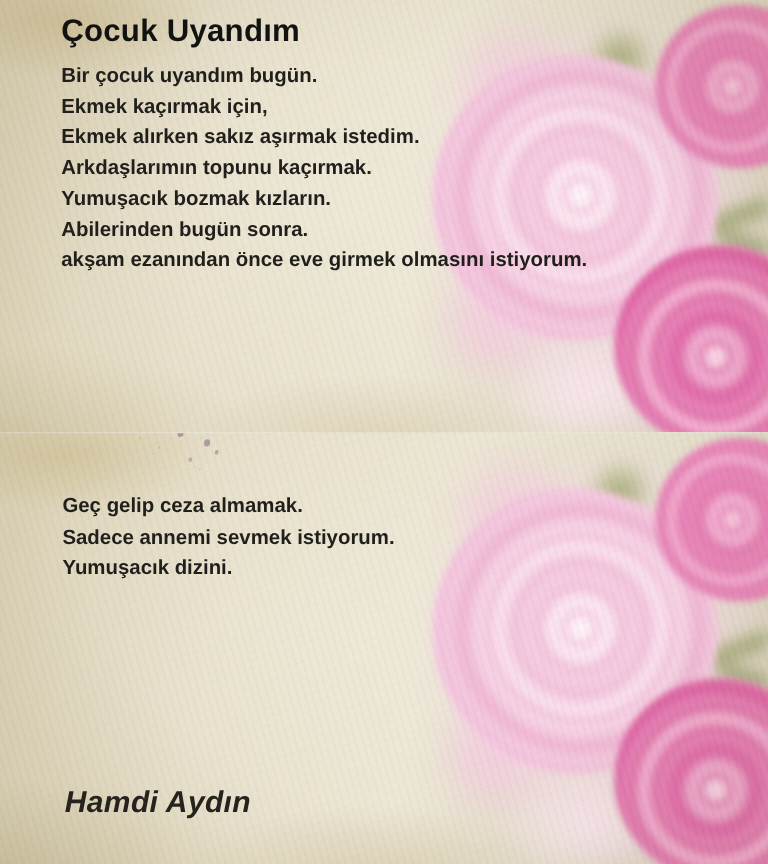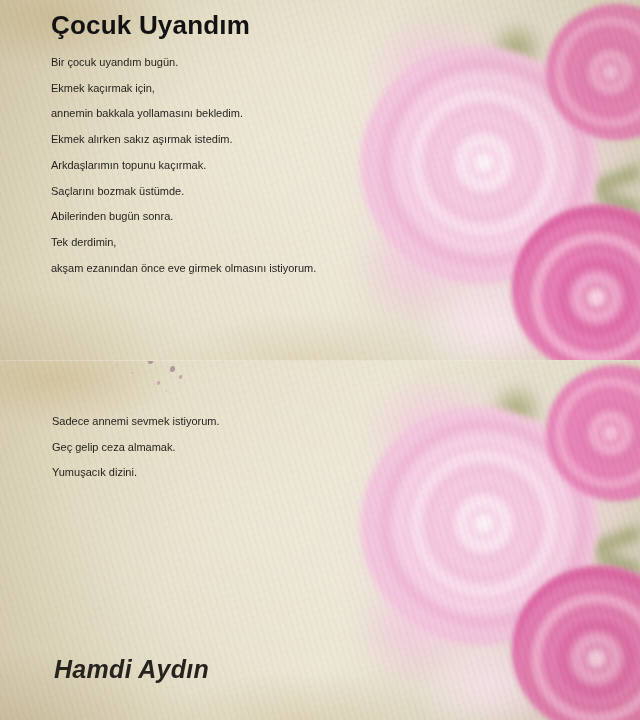--- a/index.html
+++ b/index.html
@@ -81,21 +81,21 @@
       repeating-linear-gradient(-18deg, rgba(110,92,55,0.02) 0 1px, rgba(110,92,55,0) 1px 7px),
       radial-gradient(ellipse at 50% 50%, rgba(120,100,55,0) 60%, rgba(120,100,55,0.10) 100%);
   }
 
   
   .content{position:absolute;inset:0;}
   .poem-title{
     position:absolute;left:51px;top:10px;margin:0;
     font-size:26px;font-weight:700;color:#121212;letter-spacing:0.2px;
   }
-  .stanza{position:absolute;left:51px;font-size:11px;font-weight:400;color:#211f1c;line-height:25.7px;}
+  .stanza{position:absolute;left:51px;font-size:17px;font-weight:700;color:#211f1c;line-height:25.7px;}
   .stanza-1{top:50px;}
   .stanza-2{top:409px;left:52px;}
   .poem-author{
     position:absolute;left:54px;top:655px;
     font-size:25px;font-weight:700;font-style:italic;color:#26231f;letter-spacing:0.3px;
   }
 </style>
 </head>
 <body>
 
@@ -119,31 +119,29 @@
   </div>
 
   <div class="texture"></div>
 
   <div class="content">
     <h1 class="poem-title">Çocuk Uyandım</h1>
 
     <div class="stanza stanza-1">
       <div>Bir çocuk uyandım bugün.</div>
       <div>Ekmek kaçırmak için,</div>
-      <div>annemin bakkala yollamasını bekledim.</div>
       <div>Ekmek alırken sakız aşırmak istedim.</div>
       <div>Arkdaşlarımın topunu kaçırmak.</div>
-      <div>Saçlarını bozmak üstümde.</div>
+      <div>Yumuşacık bozmak kızların.</div>
       <div>Abilerinden bugün sonra.</div>
-      <div>Tek derdimin,</div>
       <div>akşam ezanından önce eve girmek olmasını istiyorum.</div>
     </div>
 
     <div class="stanza stanza-2">
+      <div>Geç gelip ceza almamak.</div>
       <div>Sadece annemi sevmek istiyorum.</div>
-      <div>Geç gelip ceza almamak.</div>
       <div>Yumuşacık dizini.</div>
     </div>
 
     <div class="poem-author">Hamdi Aydın</div>
   </div>
 
 </div>
 
 </body></html>

